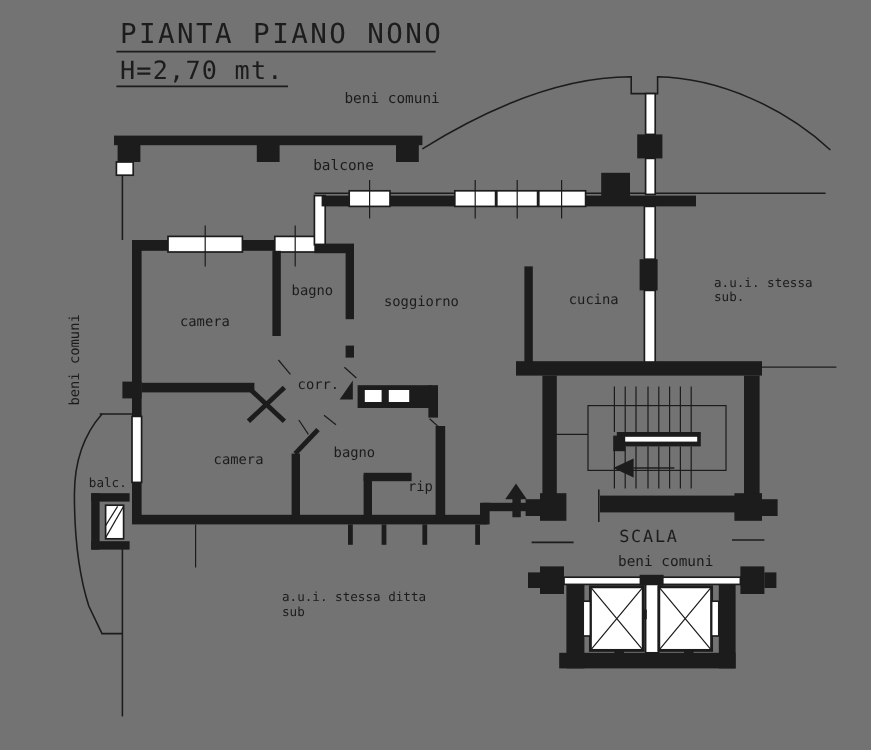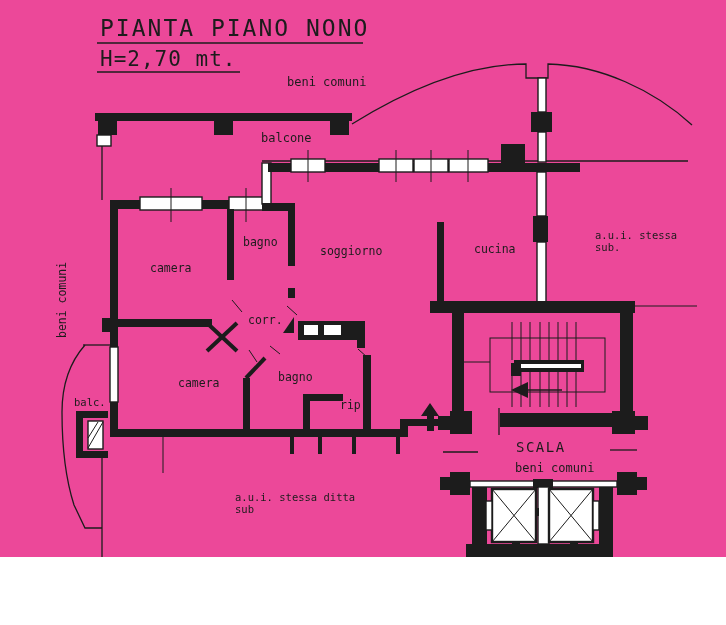--- a/index.html
+++ b/index.html
@@ -1,16 +1,16 @@
 <!DOCTYPE html>
 <html><head>
 <meta charset="utf-8">
 <style>
   html,body{margin:0;padding:0;background:#ffffff;}
-  #plan{width:726px;height:557px;position:relative;background:#ec4899;overflow:hidden;}
+  #plan{width:726px;height:625px;position:relative;background:#737373;overflow:hidden;}
   svg{display:block;}
   .w{fill:#1c1c1c;stroke:none;}
   .o{fill:#ffffff;stroke:#1c1c1c;stroke-width:1.4;}
   .o2{fill:#ffffff;stroke:#1c1c1c;stroke-width:2.4;}
   .ln{stroke:#1c1c1c;stroke-width:1.3;fill:none;}
   .ln1{stroke:#1c1c1c;stroke-width:1;fill:none;}
   .thk{stroke:#1c1c1c;stroke-width:4;fill:none;}
   text{fill:#1c1c1c;font-family:"DejaVu Sans Mono","Liberation Mono",monospace;}
   .ttl{font-size:23px;letter-spacing:2px;}
   .sub{font-size:21px;letter-spacing:1px;}

